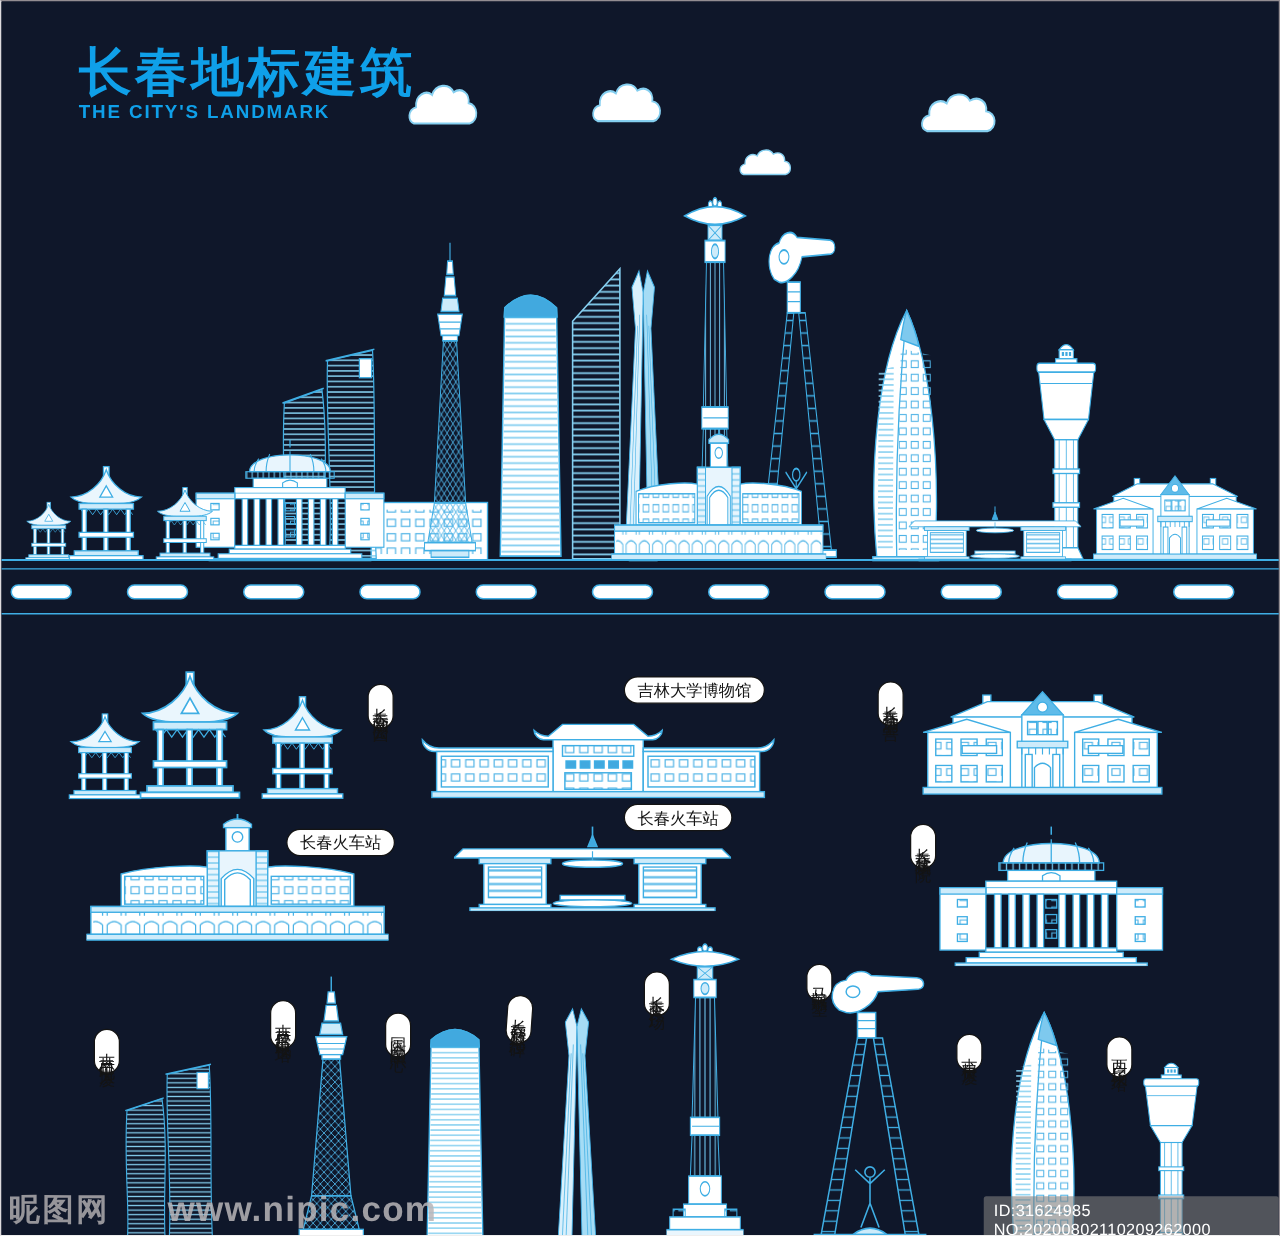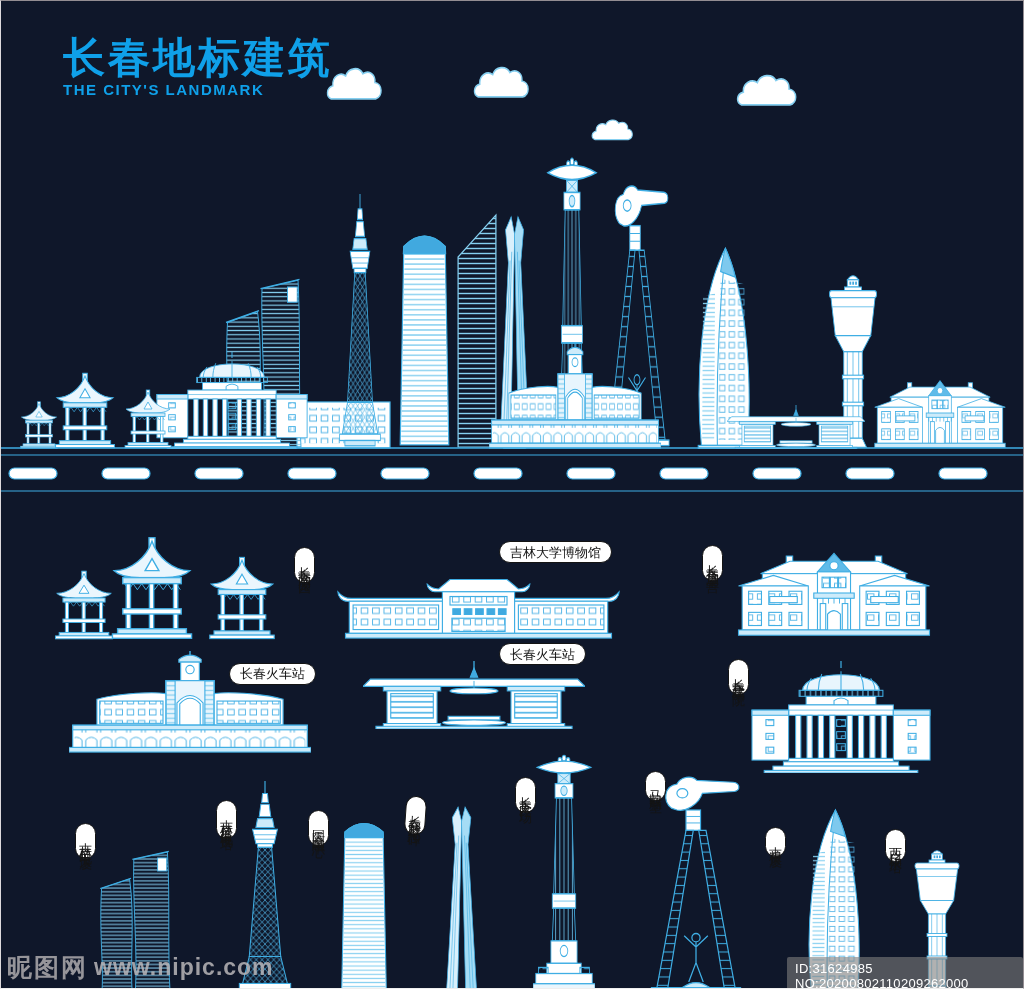--- a/index.html
+++ b/index.html
@@ -19,21 +19,21 @@
     position:absolute;background:#fff;border:1.6px solid #141414;color:#141414;
     font-size:13px;font-weight:500;line-height:1;z-index:5;white-space:nowrap;
   }
   .lbl.h{border-radius:12px;padding:4px 10px 3px;}
   .lbl.v{border-radius:12px;writing-mode:vertical-rl;text-orientation:upright;
          padding:8px 3px;letter-spacing:3px;}
   .tilt{transform:rotate(4deg);}
   .wm-left{position:absolute;left:6px;top:950px;z-index:9;color:#b5b2b5;opacity:.85;
            font-weight:700;display:flex;align-items:center;gap:6px;}
   .wm-left .logo{font-size:25px;letter-spacing:2px;color:#aeabae;}
-  .wm-left .url{font-size:23px;color:#b9b6b9;letter-spacing:1px;}
+  .wm-left .url{font-size:28px;color:#b9b6b9;letter-spacing:1px;margin-left:40px;}
   .wm-right{position:absolute;left:786px;top:956px;z-index:9;background:rgba(125,125,125,.6);
             color:#fff;font-size:13px;padding:4px 8px;border-radius:2px;letter-spacing:.3px;}
   .hidden-defs{position:absolute;width:0;height:0;overflow:hidden;}
 </style>
 </head>
 <body>
 
 <div class="page">
 
   <svg class="hidden-defs" aria-hidden="true">

